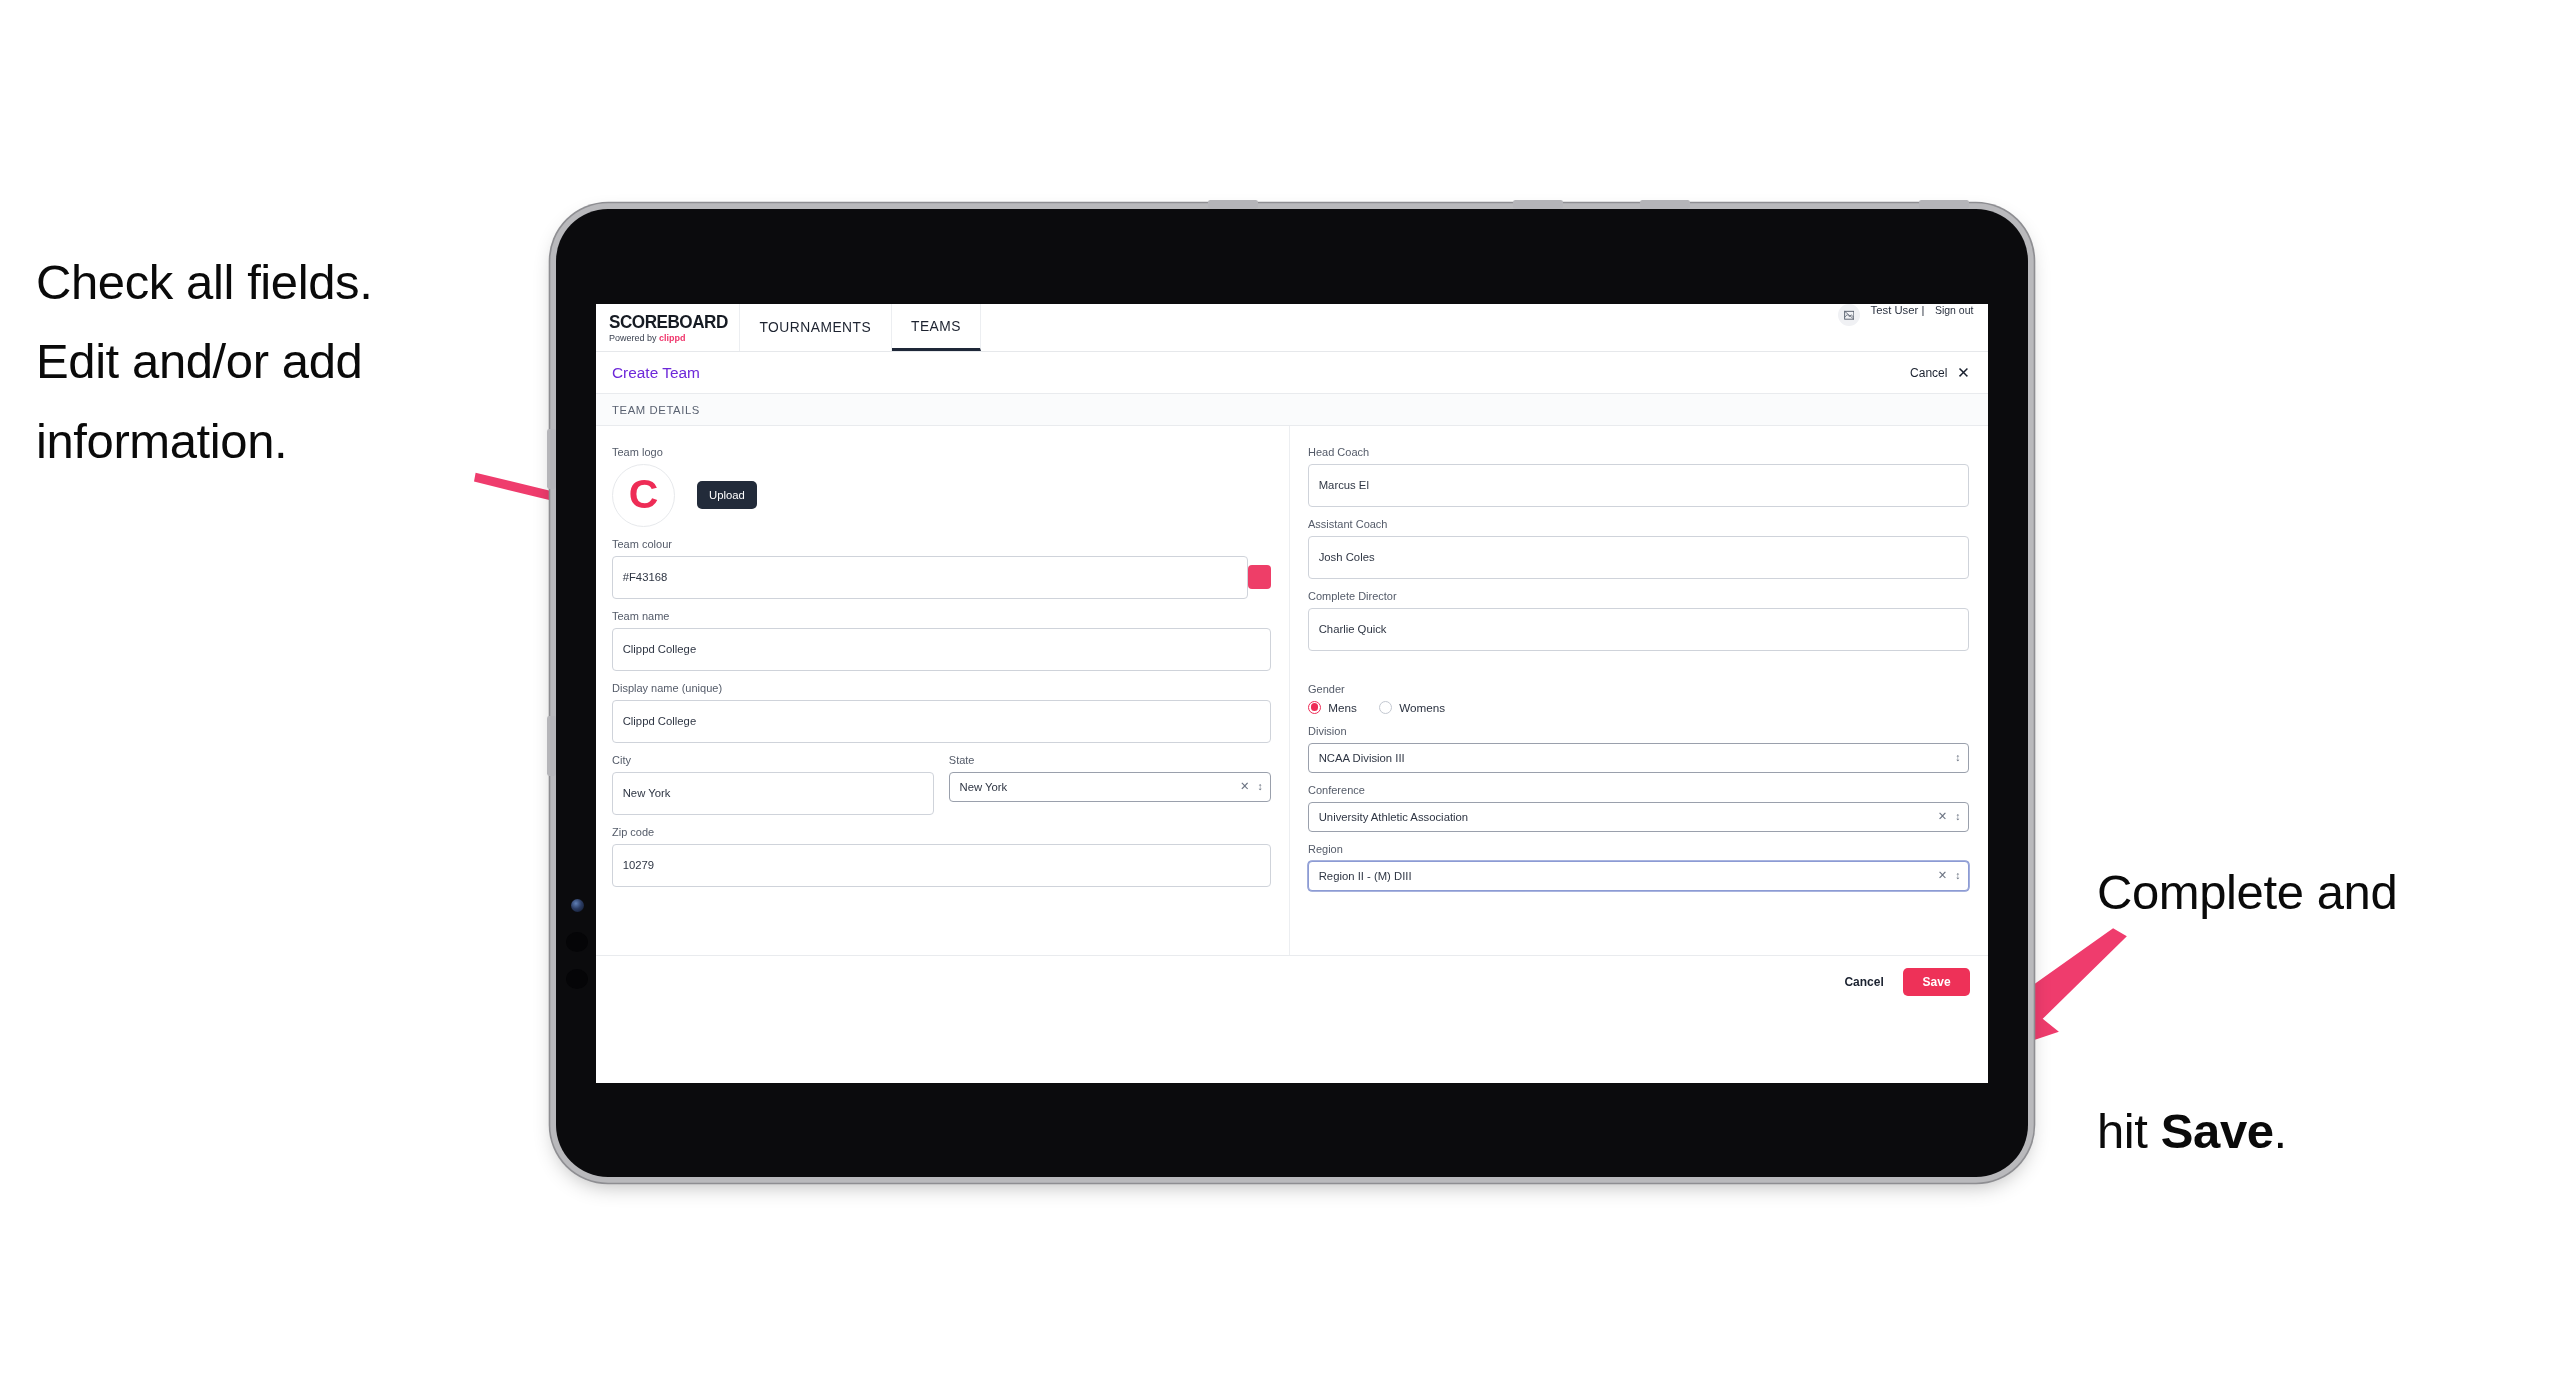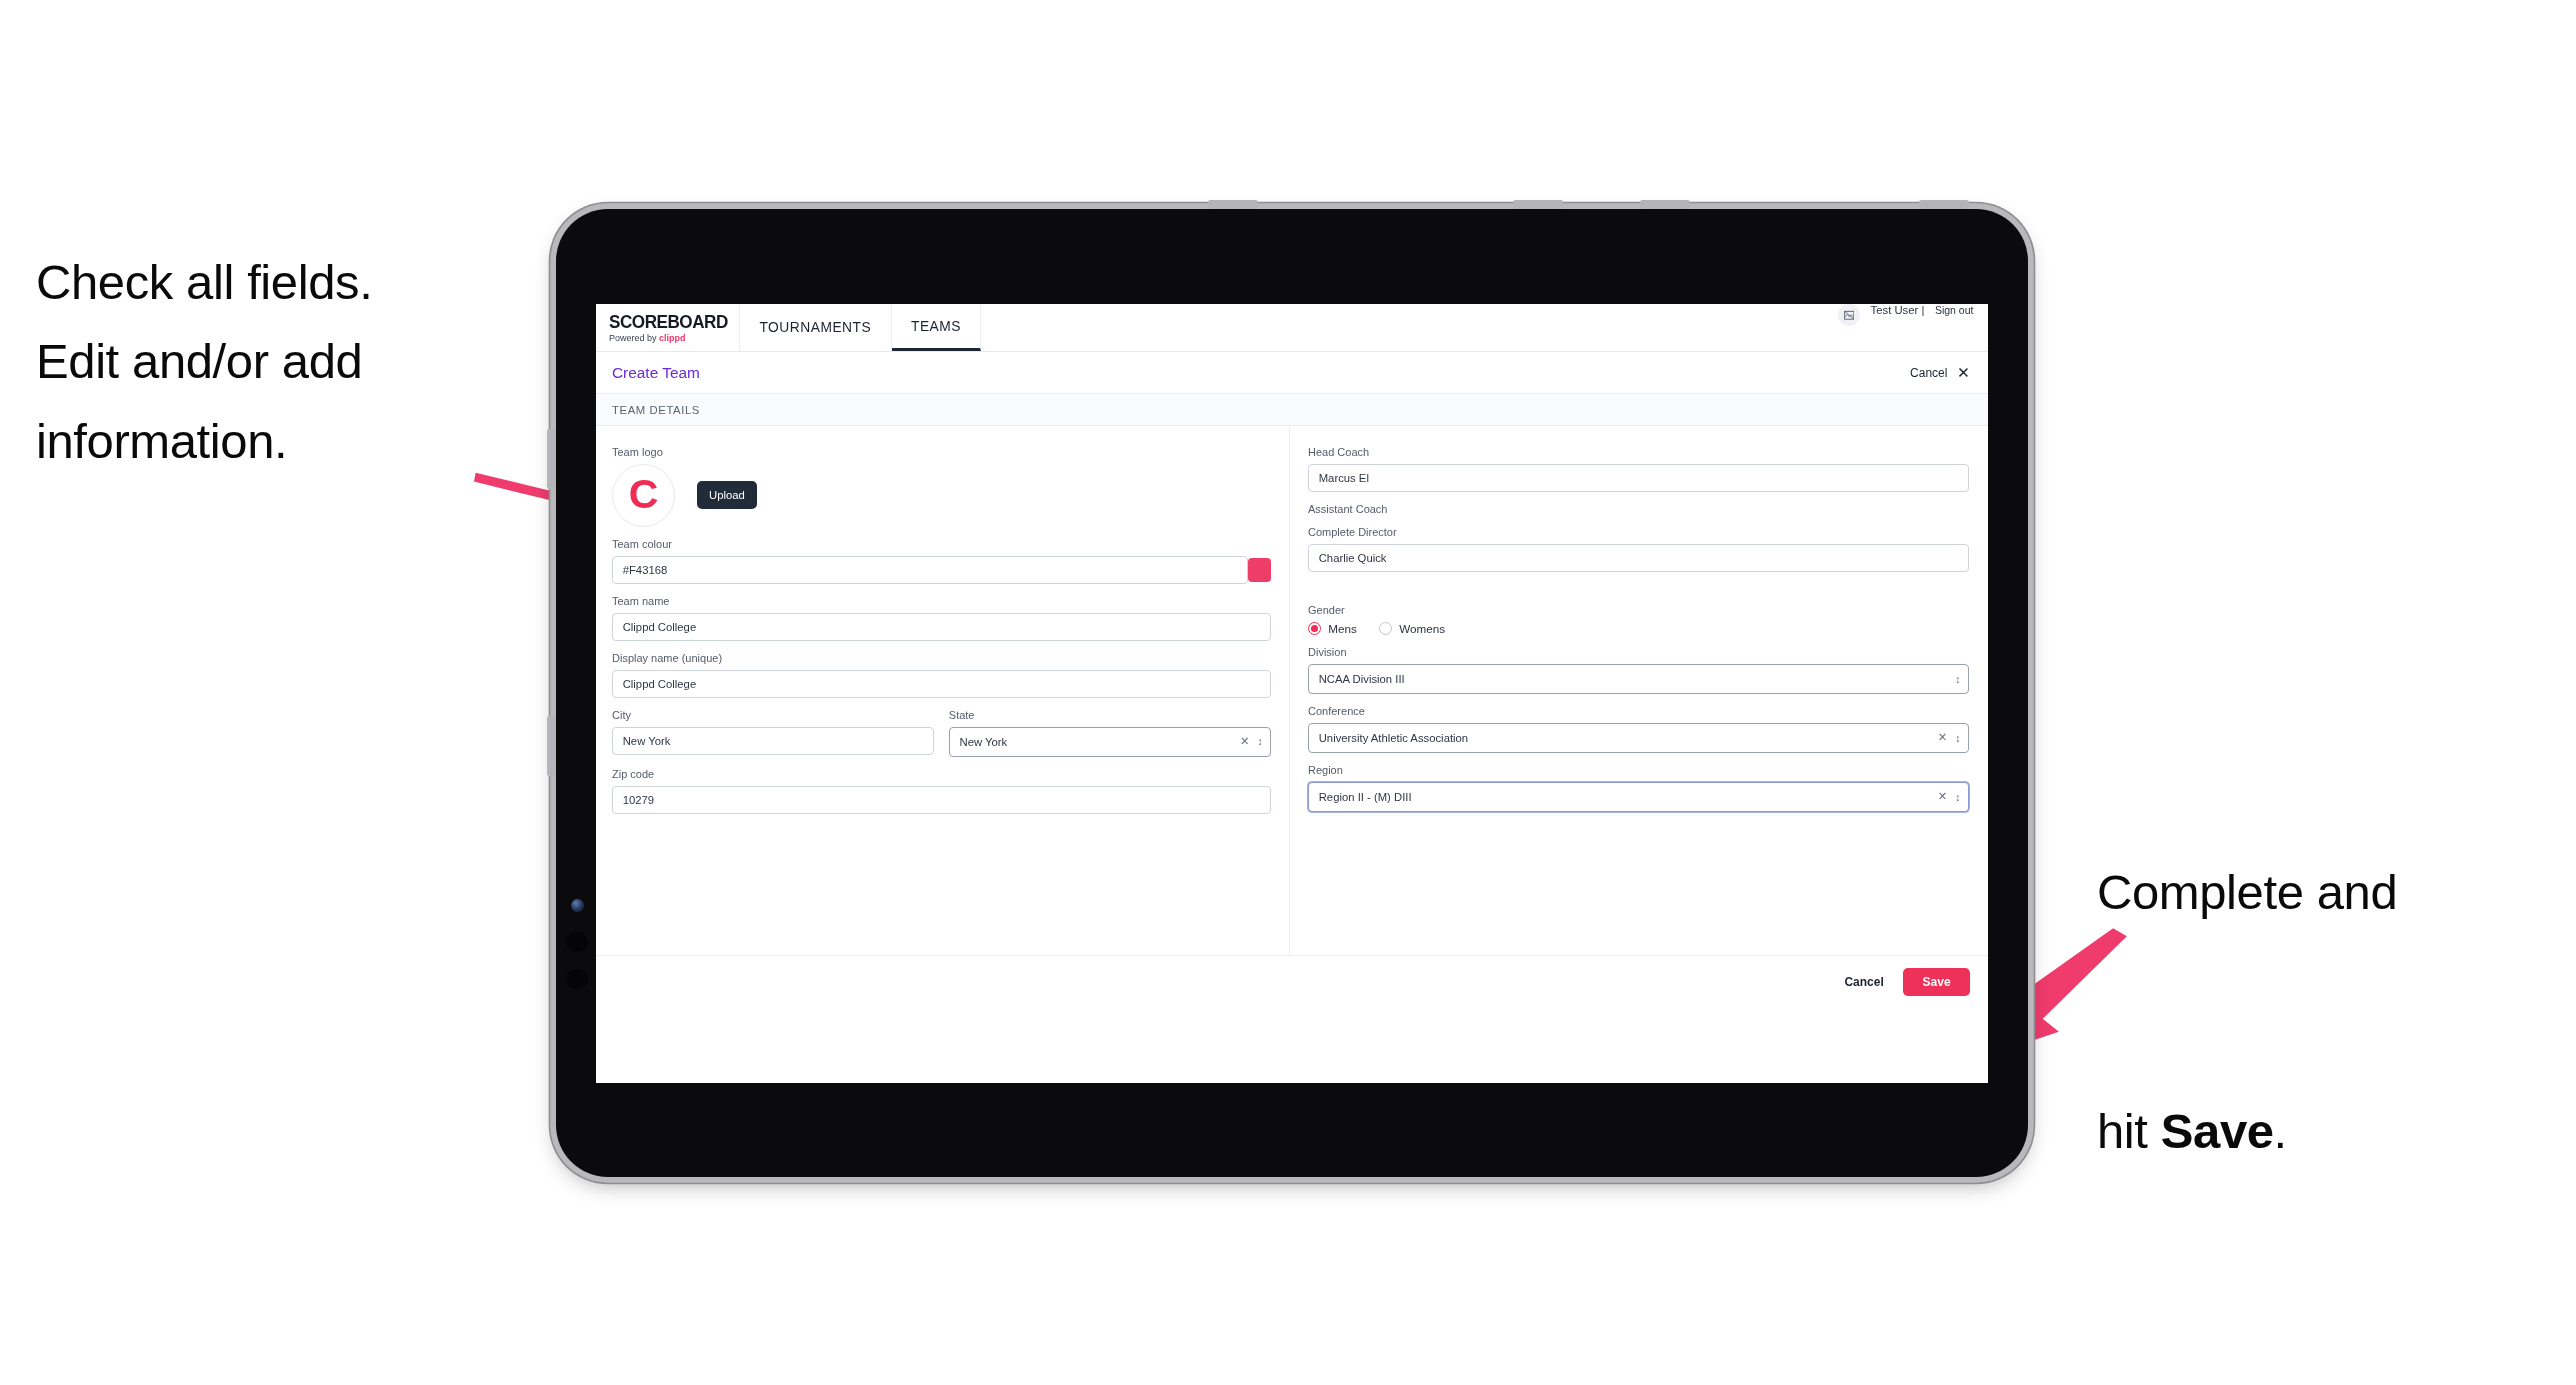--- a/index.html
+++ b/index.html
@@ -103,21 +103,21 @@
 
   
   #form-body { display:flex; height: 529px; background:#fff; }
   #col-left  { width: 694px; padding: 20px 18px 0 16px; border-right: 0.8px solid #eceef1; }
   #col-right { flex: 1; padding: 20px 19.4px 0 18px; }
 
   .field { margin-bottom: 11.3px; }
   .flabel { font-size: 11px; color:#545b69; margin-bottom: 5.7px; display:block; }
 
   .input {
-    width: 100%; height: 28px; border: 0.8px solid #cfd3da; border-radius: 4px;
+    width: 100%; height: 43px; border: 0.8px solid #cfd3da; border-radius: 4px;
     background:#fff; display:flex; align-items:center; padding: 0 9.7px;
     font-size: 11.3px; color:#2f3644;
   }
   .select {
     width: 100%; height: 30px; border: 0.8px solid #9aa0ac; border-radius: 4px;
     background:#fff; display:flex; align-items:center; padding: 0 8px 0 9.7px;
     font-size: 11.3px; color:#2f3644; gap: 8px;
   }
   .select.focused { border-color:#8c9bd4; box-shadow: 0 0 0 0.8px #8c9bd4; }
   .select .sval { flex:1; }
@@ -311,20 +311,23 @@
 
         <div class="field">
           <span class="flabel">Head Coach</span>
           <div class="input">
             <span>Marcus El</span>
           </div>
         </div>
 
         <div class="field">
           <span class="flabel">Assistant Coach</span>
+          <div class="input">
+            <span>Josh Coles</span>
+          </div>
         </div>
 
         <div class="field">
           <span class="flabel">Complete Director</span>
           <div class="input">
             <span>Charlie Quick</span>
           </div>
         </div>
 
         <div class="spacer-24"></div>

